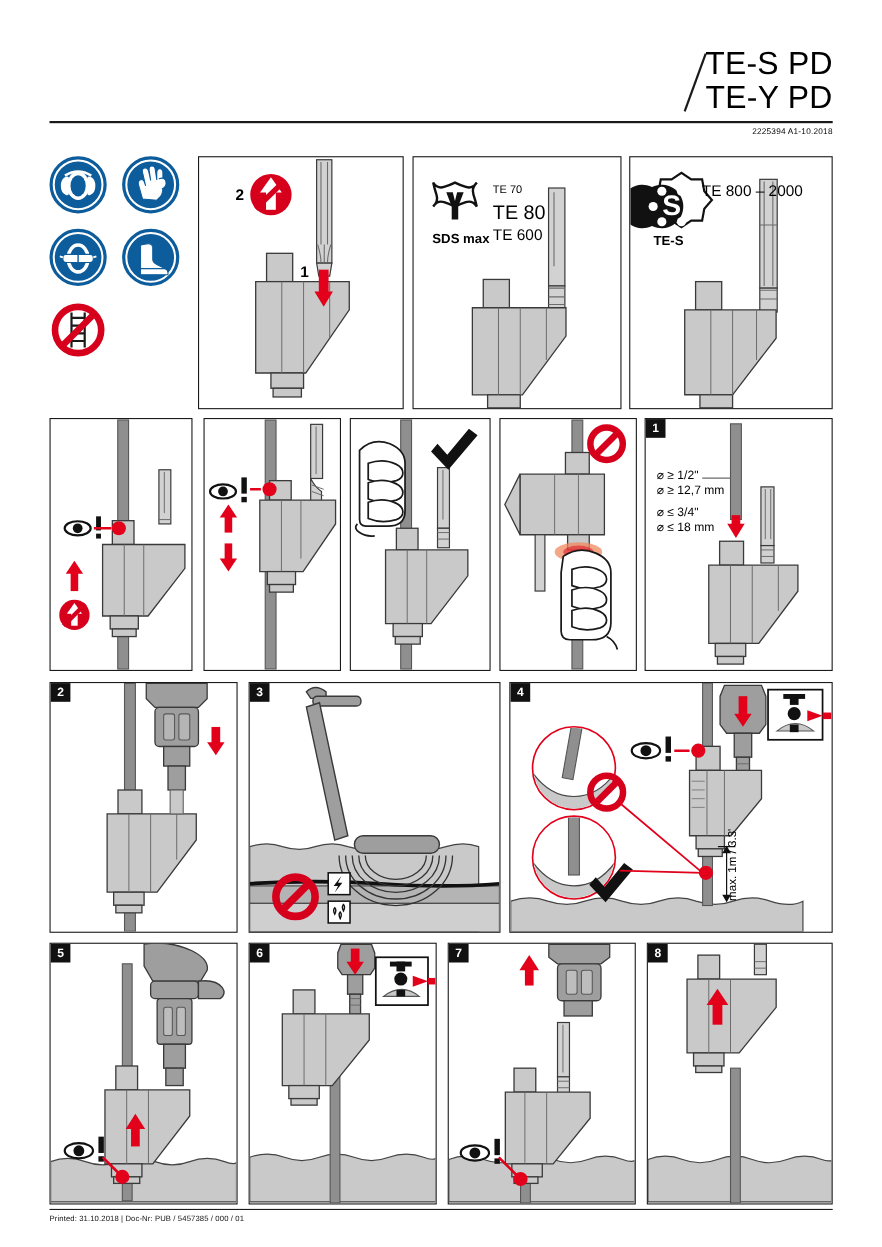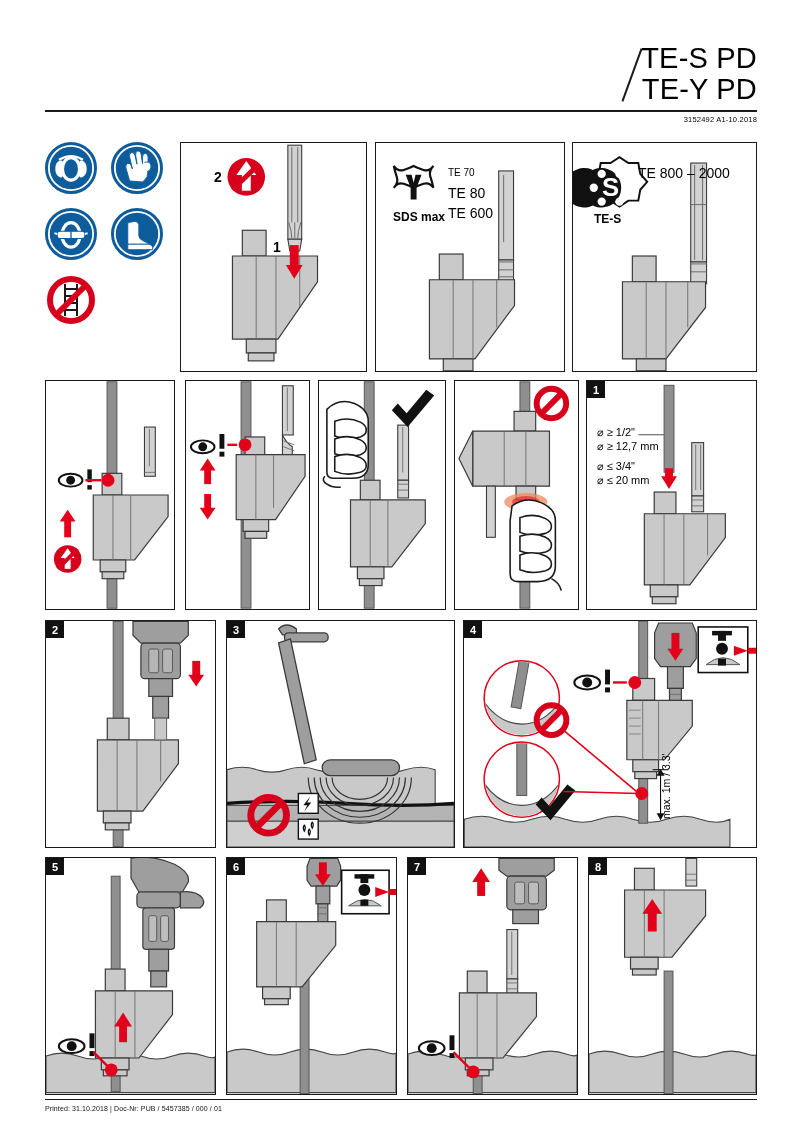--- a/index.html
+++ b/index.html
@@ -18,21 +18,21 @@
   .header { position:absolute; left:45px; top:45px; width:712px; height:60px; }
   .logo {
     position:absolute; left:0; top:3px; width:208px; height:42px;
     background:#e2001a; display:flex; align-items:center; justify-content:center;
   }
   .logo-text {
     color:#fff; font-weight:bold; font-size:31px; letter-spacing:1px;
     font-family:"Liberation Sans", sans-serif; transform:scaleX(1.18);
     font-stretch:expanded;
   }
-  .title-block { position:absolute; right:0; top:-2px; text-align:right; }
+  .title-block { position:absolute; right:0; top:-2px; text-align:center; }
   .title-line { font-size:29px; line-height:31px; letter-spacing:.2px; white-space:nowrap; }
   .slash {
     position:absolute; right:124px; top:4px; width:2px; height:56px;
     background:#1a1a1a; transform:rotate(20deg); transform-origin:center;
   }
   .hrule { position:absolute; left:45px; top:110px; width:712px; height:1.6px; background:#1a1a1a; }
   .docnum { position:absolute; right:45px; top:115px; font-size:7.5px; letter-spacing:.2px; }
 
   
   .panel { position:absolute; border:1.6px solid #1a1a1a; background:#fff; overflow:hidden; }
@@ -70,21 +70,21 @@
 <div class="page">
 
   <div class="header">
     <div class="title-block">
       <div class="title-line">TE-S PD</div>
       <div class="title-line">TE-Y PD</div>
       <div class="slash"></div>
     </div>
   </div>
   <div class="hrule"></div>
-  <div class="docnum">3152492 A1-10.2018</div>
+  <div class="docnum">2225394 A1-10.2018</div>
 
   <div class="safety">
 
     <div class="sico blue" style="left:0;top:0;">
       <svg viewBox="0 0 52 52">
           <circle cx="26" cy="26" r="24" fill="#0d5c9c" stroke="#fff" stroke-width="2"></circle>
         <ellipse cx="26" cy="27" rx="11" ry="14" fill="#fff"></ellipse>
         <ellipse cx="26" cy="27" rx="7.5" ry="10.5" fill="#0d5c9c"></ellipse>
         <path d="M14 18 q-5 2 -5 9 q0 7 5 9 q3 1 3 -2 l0 -14 q0 -3 -3 -2z" fill="#fff"></path>
         <path d="M38 18 q5 2 5 9 q0 7 -5 9 q-3 1 -3 -2 l0 -14 q0 -3 3 -2z" fill="#fff"></path>
@@ -209,21 +209,21 @@
         <rect x="68" y="218" width="30" height="12"></rect>
       </g>
       <g stroke="#6b6b6b" stroke-width=".9" fill="none">
         <line x1="78" y1="138" x2="78" y2="218"></line>
         <line x1="98" y1="138" x2="98" y2="218"></line>
         <line x1="122" y1="138" x2="122" y2="186"></line>
       </g>
     </svg>
     <div class="txt b" style="left:17px;top:66px;">SDS max</div>
     <div class="txt" style="left:72px;top:22px;font-size:10px;">TE 70</div>
-    <div class="txt" style="left:72px;top:42px;font-size:14px;">TE 80</div>
+    <div class="txt" style="left:72px;top:42px;font-size:18px;">TE 80</div>
     <div class="txt" style="left:72px;top:62px;font-size:14px;">TE 600</div>
   </div>
 
   <div class="panel" style="left:572px;top:142px;width:185px;height:230px;">
     <svg class="art" viewBox="0 0 185 230">
 
       <g transform="translate(38,45)" stroke="#111" stroke-width="2" fill="#fff">
         <path d="M0 -25 l9 -6 l9 6 l10 0 l2 11 l7 8 l-7 8 l-2 11 l-10 0 l-9 6 l-9 -6 l-10 0 l-2 -11 l-7 -8 l7 -8 l2 -11 z"></path>
       </g>
       <g transform="translate(38,45)" fill="#111">
@@ -449,21 +449,21 @@
       </g>
       <g stroke="#6b6b6b" stroke-width=".9" fill="none">
         <line x1="78" y1="134" x2="78" y2="206"></line>
         <line x1="98" y1="134" x2="98" y2="206"></line>
         <line x1="122" y1="134" x2="122" y2="176"></line>
       </g>
     </svg>
     <div class="txt sm" style="left:10px;top:44px;">⌀ ≥ 1/2"</div>
     <div class="txt sm" style="left:10px;top:58px;">⌀ ≥ 12,7 mm</div>
     <div class="txt sm" style="left:10px;top:78px;">⌀ ≤ 3/4"</div>
-    <div class="txt sm" style="left:10px;top:92px;">⌀ ≤ 20 mm</div>
+    <div class="txt sm" style="left:10px;top:92px;">⌀ ≤ 18 mm</div>
   </div>
 
   <div class="panel" style="left:45px;top:620px;width:171px;height:228px;">
     <div class="badge">2</div>
     <svg class="art" viewBox="0 0 171 228">
       <rect x="68" y="0" width="10" height="228" fill="#8f8f8f" stroke="#555" stroke-width="1"></rect>
 
       <g stroke="#3a3a3a" stroke-width="1.2" fill="#9e9e9e">
         <path d="M88 0 l56 0 l0 14 l-8 8 l-40 0 l-8 -8 z"></path>
         <rect x="96" y="22" width="40" height="36" rx="4"></rect>

